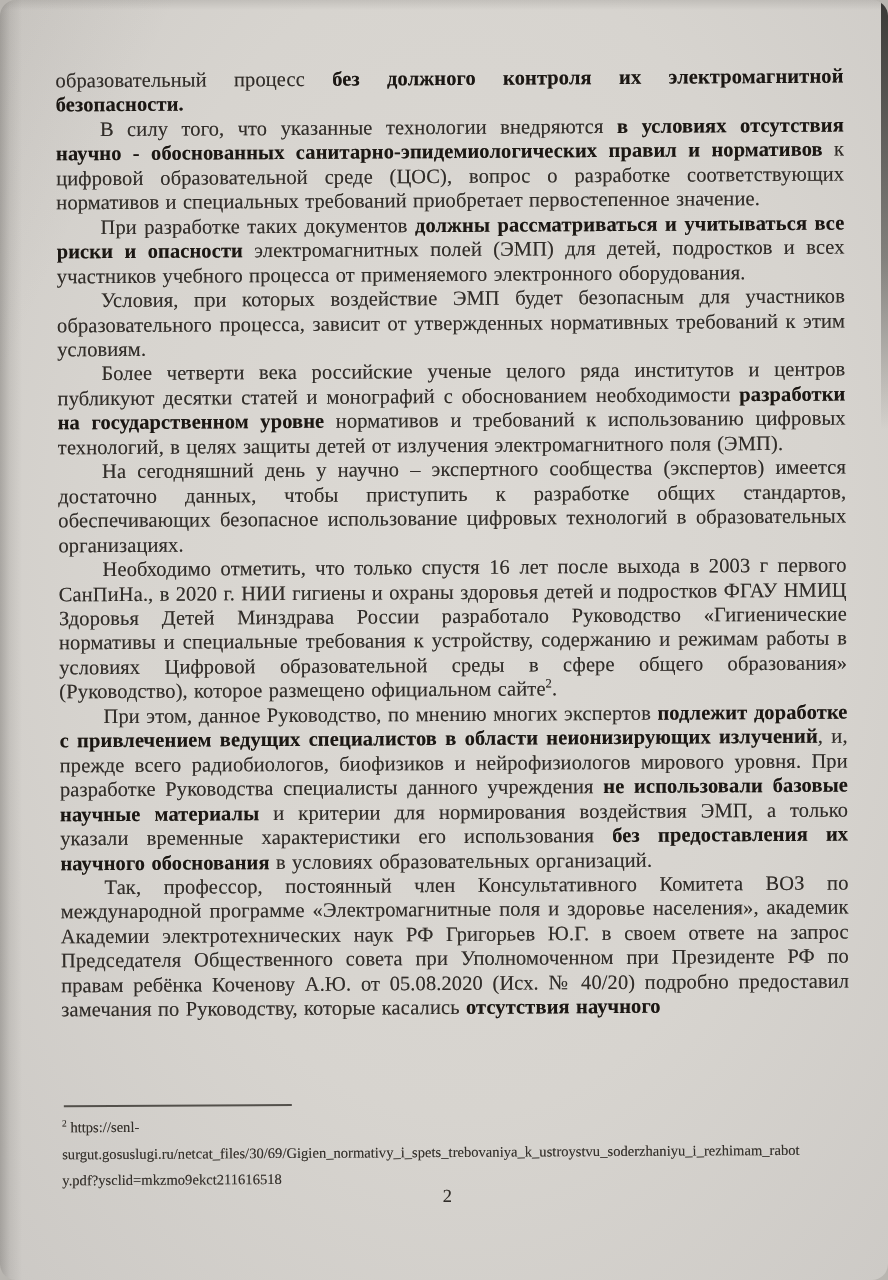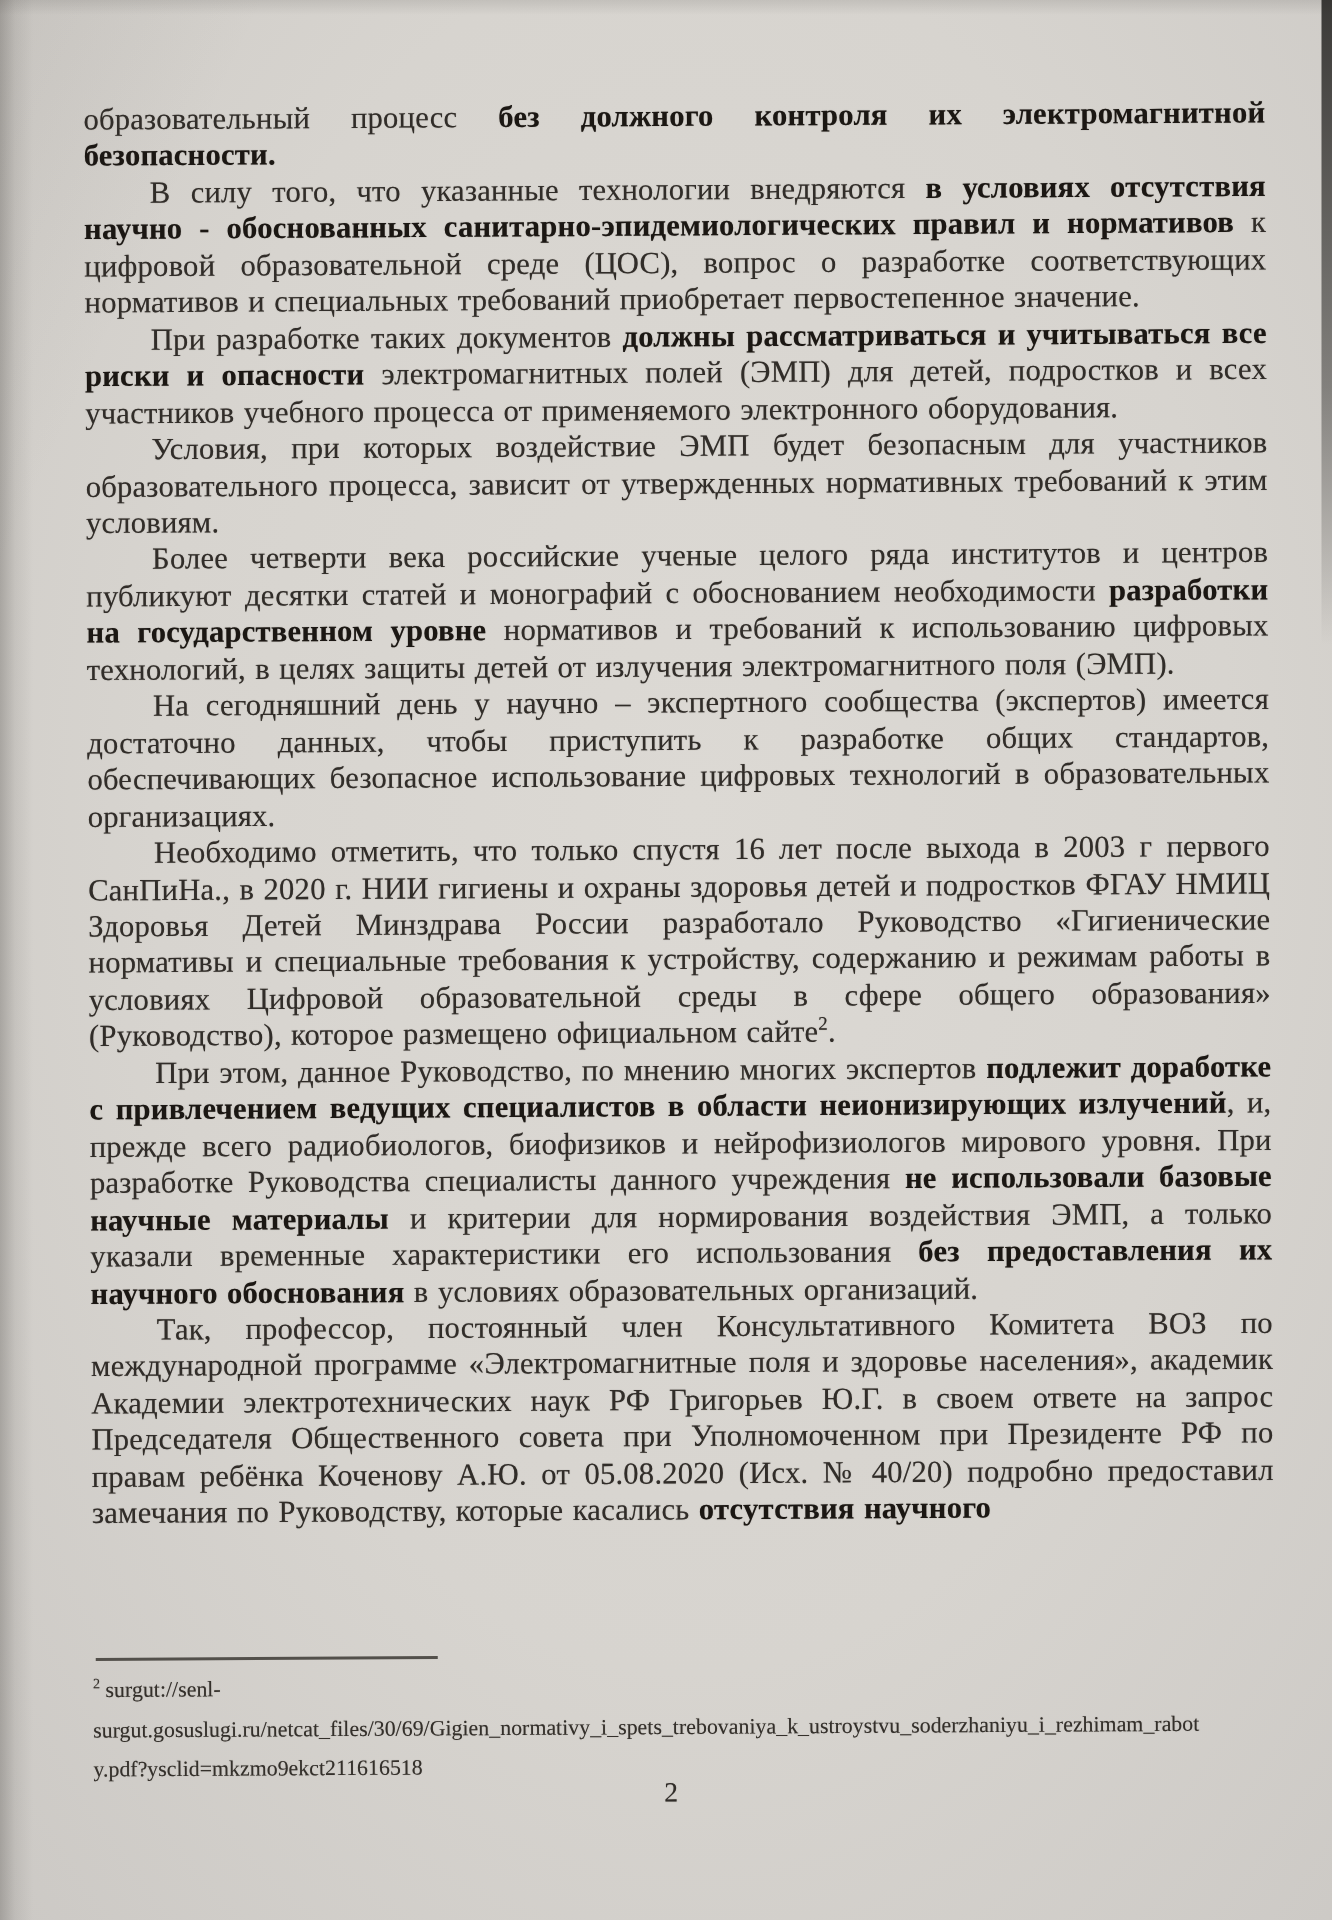--- a/index.html
+++ b/index.html
@@ -2,20 +2,21 @@
 <html lang="ru"><head>
 <meta charset="utf-8">
 <style>
   html, body { margin:0; padding:0; background:#b9b6b1; }
   .canvas {
     position:relative; width:888px; height:1280px; overflow:hidden;
     background:
       linear-gradient(115deg, rgba(120,116,110,0.10) 0%, rgba(120,116,110,0) 12%),
       radial-gradient(ellipse at 52% 42%, #dcd9d4 0%, #d7d4cf 55%, #ccc9c5 100%);
     font-family:"Liberation Serif", serif;
+    border-radius:16px;
   }
   .edge-left {
     position:absolute; left:0; top:0; bottom:0; width:22px; z-index:4;
     background:linear-gradient(90deg, rgba(70,67,63,0.30), rgba(70,67,63,0.10) 45%, rgba(70,67,63,0) 100%);
   }
   .edge-right {
     position:absolute; right:0; top:0; width:7px; height:430px; z-index:4;
     background:linear-gradient(180deg, rgba(32,31,29,0.85) 0%, rgba(32,31,29,0.45) 60%, rgba(32,31,29,0) 100%);
   }
   .edge-top {
@@ -65,20 +66,20 @@
       <p class="para"><span>Более четверти века российские ученые целого ряда институтов и центров публикуют десятки статей и монографий с обоснованием необходимости </span><span class="b">разработки на государственном уровне</span><span> нормативов и требований к использованию цифровых технологий, в целях защиты детей от излучения электромагнитного поля (ЭМП).</span></p>
       <p class="para"><span>На сегодняшний день у научно – экспертного сообщества (экспертов) имеется достаточно данных, чтобы приступить к разработке общих стандартов, обеспечивающих безопасное использование цифровых технологий в образовательных организациях.</span></p>
       <p class="para"><span>Необходимо отметить, что только спустя 16 лет после выхода в 2003 г первого СанПиНа., в 2020 г. НИИ гигиены и охраны здоровья детей и подростков ФГАУ НМИЦ Здоровья Детей Минздрава России разработало Руководство «Гигиенические нормативы и специальные требования к устройству, содержанию и режимам работы в условиях Цифровой образовательной среды в сфере общего образования» (Руководство), которое размещено официальном сайте</span><sup>2</sup><span>.</span></p>
       <p class="para"><span>При этом, данное Руководство, по мнению многих экспертов </span><span class="b">подлежит доработке с привлечением ведущих специалистов в области неионизирующих излучений</span><span>, и, прежде всего радиобиологов, биофизиков и нейрофизиологов мирового уровня. При разработке Руководства специалисты данного учреждения </span><span class="b">не использовали базовые научные материалы</span><span> и критерии для нормирования воздействия ЭМП, а только указали временные характеристики его использования </span><span class="b">без предоставления их научного обоснования</span><span> в условиях образовательных организаций.</span></p>
       <p class="para"><span>Так, профессор, постоянный член Консультативного Комитета ВОЗ по международной программе «Электромагнитные поля и здоровье населения», академик Академии электротехнических наук РФ Григорьев Ю.Г. в своем ответе на запрос Председателя Общественного совета при Уполномоченном при Президенте РФ по правам ребёнка Коченову А.Ю. от 05.08.2020 (Исх. № 40/20) подробно предоставил замечания по Руководству, которые касались </span><span class="b">отсутствия научного</span></p>
     </div>
 
     <div class="footnote-sep"></div>
 
     <div class="footnote">
-      <div class="fn-line"><sup>2</sup> <span>surgut://senl-</span></div>
+      <div class="fn-line"><sup>2</sup> <span>https://senl-</span></div>
       <div class="fn-line">surgut.gosuslugi.ru/netcat_files/30/69/Gigien_normativy_i_spets_trebovaniya_k_ustroystvu_soderzhaniyu_i_rezhimam_rabot</div>
       <div class="fn-line">y.pdf?ysclid=mkzmo9ekct211616518</div>
     </div>
 
     <div class="page-number">2</div>
   </div>
 </div>
 
 </body></html>

